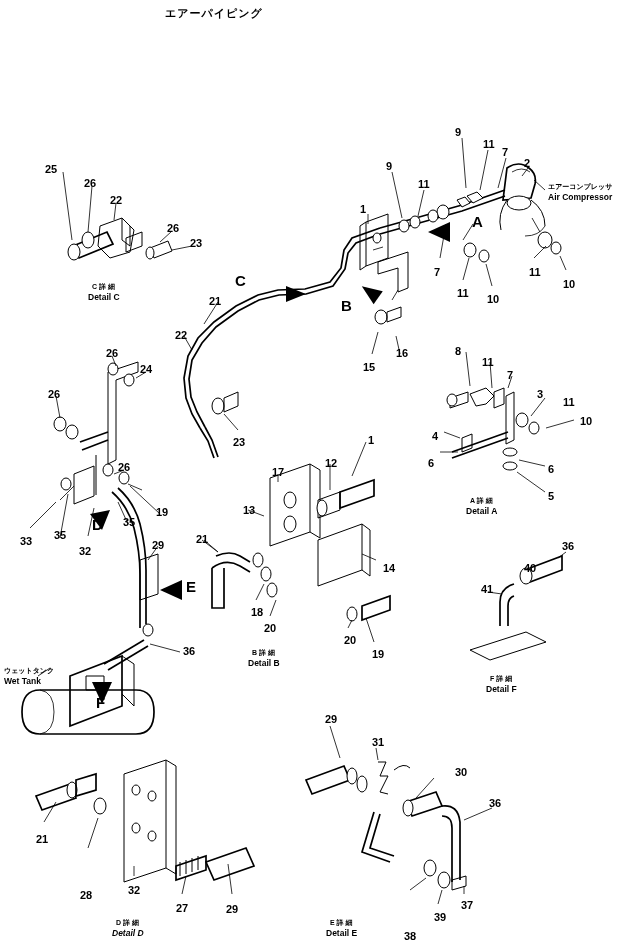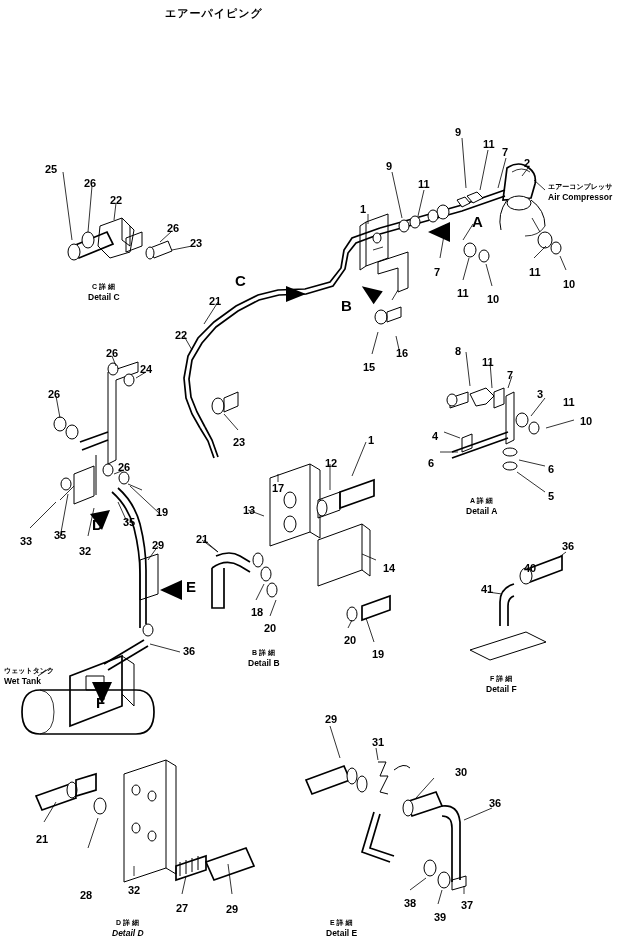--- a/index.html
+++ b/index.html
@@ -322,38 +322,38 @@
       <div class="txt ref" style="left: 48px; top: 388px;">26</div>
       <div class="txt ref" style="left: 118px; top: 461px;">26</div>
       <div class="txt ref" style="left: 156px; top: 506px;">19</div>
       <div class="txt ref" style="left: 123px; top: 516px;">35</div>
       <div class="txt ref" style="left: 54px; top: 529px;">35</div>
       <div class="txt ref" style="left: 20px; top: 535px;">33</div>
       <div class="txt ref" style="left: 79px; top: 545px;">32</div>
       <div class="txt ref" style="left: 152px; top: 539px;">29</div>
       <div class="txt ref" style="left: 196px; top: 533px;">21</div>
       <div class="txt ref" style="left: 243px; top: 504px;">13</div>
-      <div class="txt ref" style="left: 272px; top: 466px; margin-top: 16px;">17</div>
+      <div class="txt ref" style="left: 272px; top: 466px;">17</div>
       <div class="txt ref" style="left: 325px; top: 457px;">12</div>
       <div class="txt ref" style="left: 368px; top: 434px;">1</div>
       <div class="txt ref" style="left: 383px; top: 562px;">14</div>
       <div class="txt ref" style="left: 251px; top: 606px;">18</div>
       <div class="txt ref" style="left: 264px; top: 622px;">20</div>
       <div class="txt ref" style="left: 344px; top: 634px;">20</div>
       <div class="txt ref" style="left: 372px; top: 648px;">19</div>
       <div class="txt ref" style="left: 183px; top: 645px;">36</div>
       <div class="txt ref" style="left: 481px; top: 583px;">41</div>
       <div class="txt ref" style="left: 524px; top: 562px;">40</div>
       <div class="txt ref" style="left: 562px; top: 540px;">36</div>
       <div class="txt ref" style="left: 36px; top: 833px;">21</div>
       <div class="txt ref" style="left: 80px; top: 889px;">28</div>
       <div class="txt ref" style="left: 128px; top: 884px;">32</div>
       <div class="txt ref" style="left: 176px; top: 902px;">27</div>
       <div class="txt ref" style="left: 226px; top: 903px;">29</div>
       <div class="txt ref" style="left: 325px; top: 713px;">29</div>
       <div class="txt ref" style="left: 372px; top: 736px;">31</div>
       <div class="txt ref" style="left: 432px; top: 766px; margin-left: 23px;">30</div>
       <div class="txt ref" style="left: 489px; top: 797px;">36</div>
-      <div class="txt ref" style="left: 404px; top: 897px;">38</div>
+      <div class="txt ref" style="left: 404px; top: 930px;">38</div>
       <div class="txt ref" style="left: 434px; top: 911px;">39</div>
       <div class="txt ref" style="left: 461px; top: 899px;">37</div>
     </div>
 </div>
 
 </body></html>

